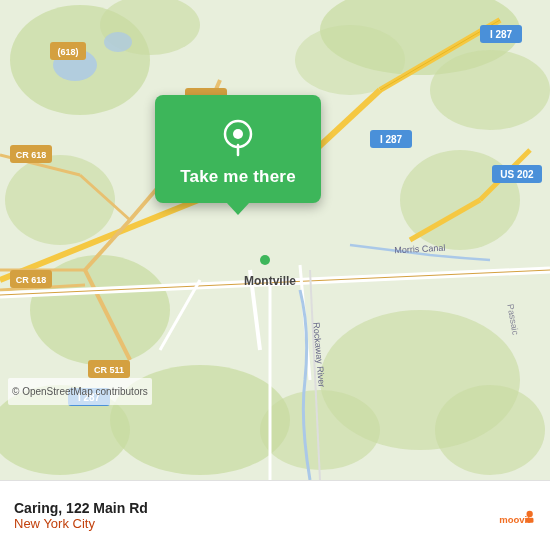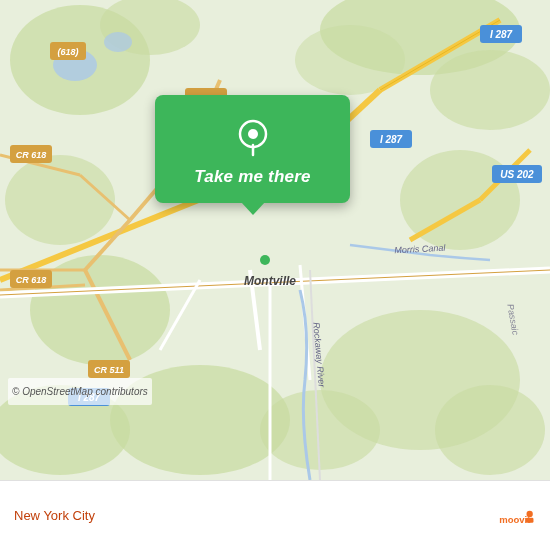--- a/index.html
+++ b/index.html
@@ -11,35 +11,34 @@
       position: relative;
     }
 
     
     .map-container {
       width: 550px;
       height: 480px;
       position: relative;
       background-color: #e8f0d8;
       overflow: hidden;
-      font-style: italic;
     }
 
     
     .map-svg {
       width: 100%;
       height: 100%;
     }
 
     
     .popup-card {
       position: absolute;
       top: 95px;
       left: 155px;
-      width: 195px;
+      width: 166px;
       background-color: #3db65a;
       border-radius: 8px;
       padding: 22px 12px 16px;
       display: flex;
       flex-direction: column;
       align-items: center;
       box-shadow: 0 4px 12px rgba(0,0,0,0.3);
     }
 
     .popup-card::after {
@@ -224,20 +223,21 @@
   </div>
 
   
   <div class="osm-credit">
     <span>© OpenStreetMap contributors</span>
   </div>
 </div>
 
 <div class="bottom-bar">
   <div>
+    <div class="address-line1">Caring, 122 Main Rd</div>
     <div class="address-line2">New York City</div>
   </div>
 
   <div class="moovit-logo">
     <svg class="moovit-icon" viewBox="0 0 60 40" xmlns="http://www.w3.org/2000/svg">
 
       <text x="2" y="26" font-size="15" fill="#f26e22" font-weight="bold" font-family="Arial">moovit</text>
 
       <circle cx="50" cy="12" r="5" fill="#f26e22"></circle>
       <rect x="44" y="18" width="12" height="8" rx="2" fill="#f26e22"></rect>

